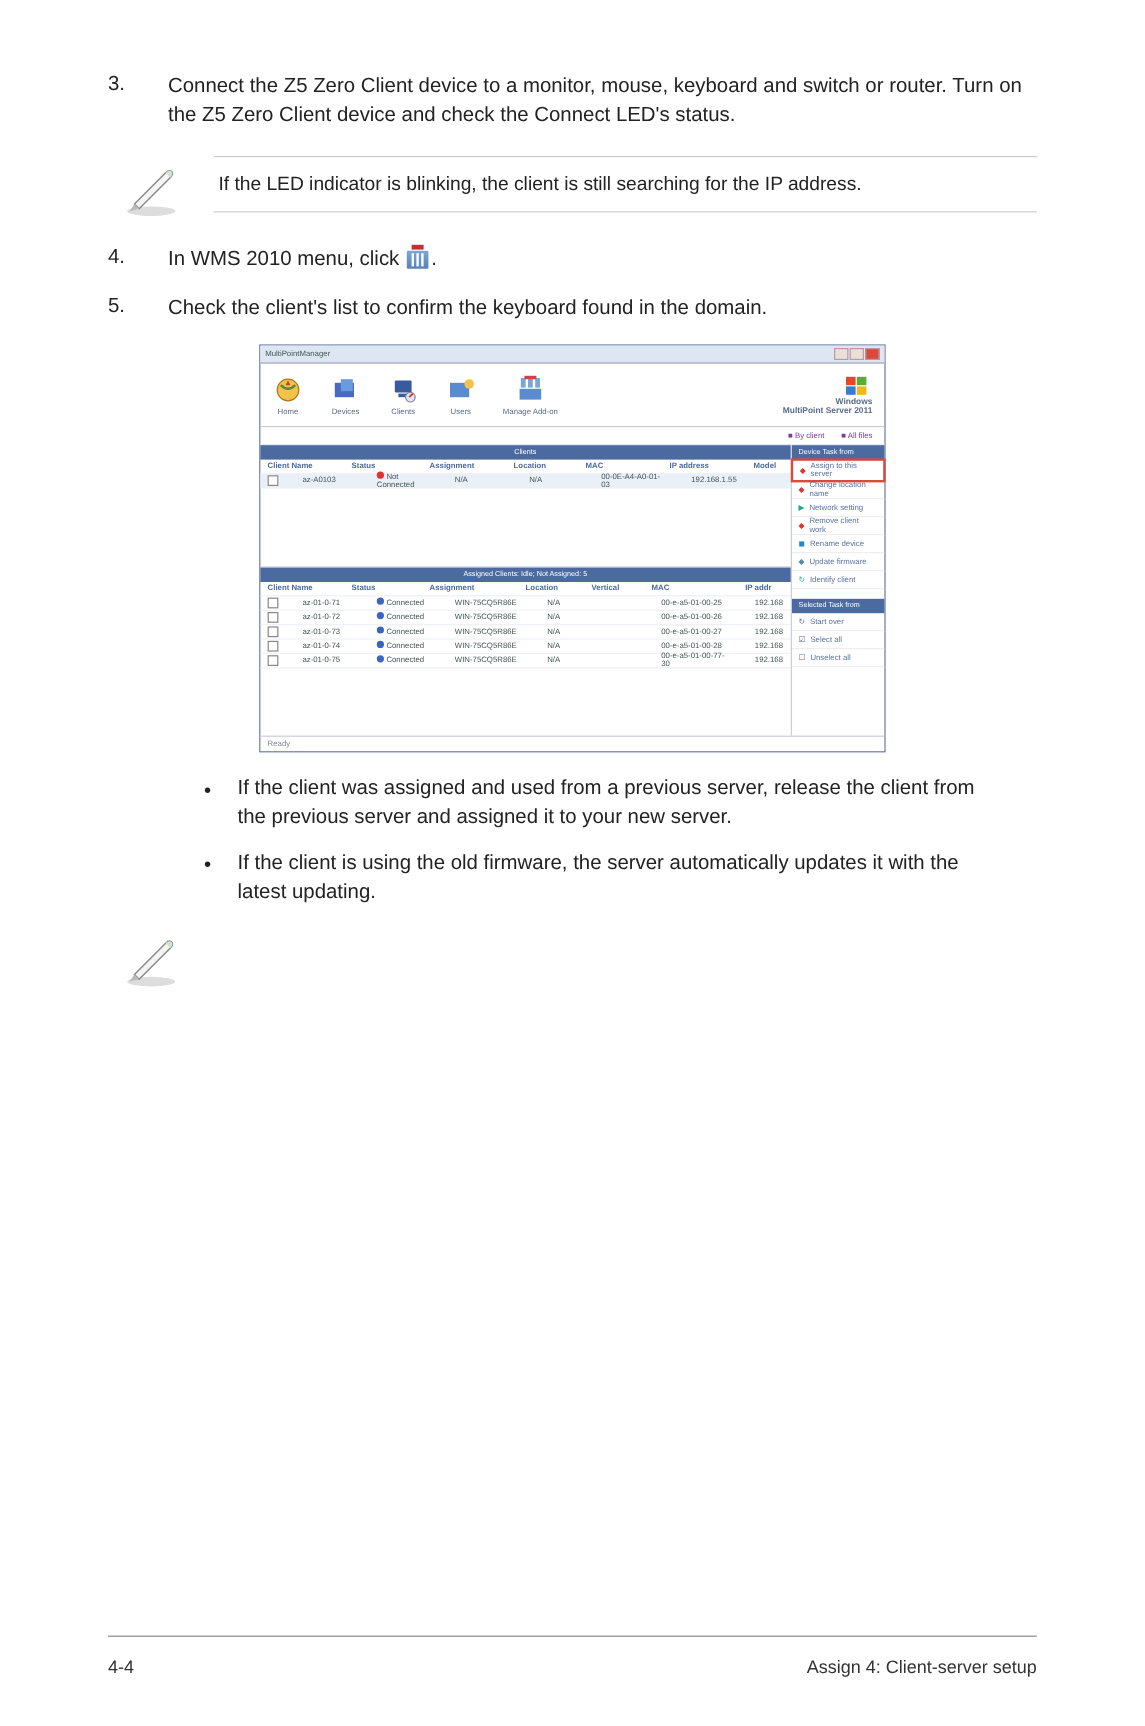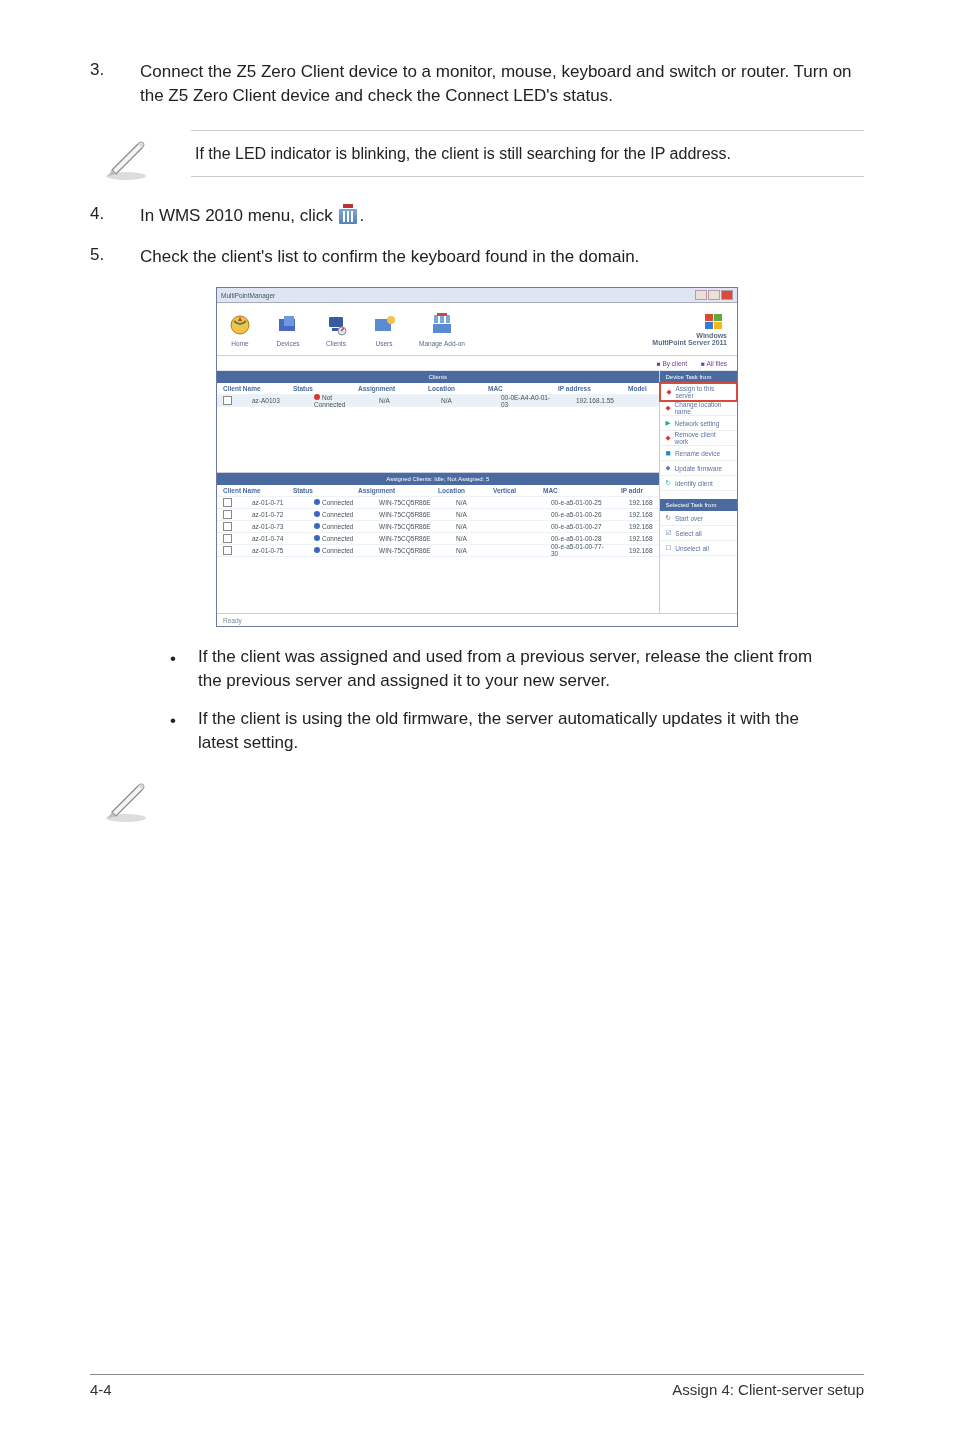--- a/index.html
+++ b/index.html
@@ -66,21 +66,21 @@
     left: 12px; top: 2px;
   }
 
   .note-block {
     margin: 10px 0 22px 0;
     padding-left: 10px;
   }
   .note-flex {
     display: flex;
     align-items: center;
-    gap: 35px;
+    gap: 22px;
   }
   .note-lines {
     flex: 1;
     border-top: 1px solid #ccc;
     border-bottom: 1px solid #ccc;
     padding: 12px 4px;
     font-size: 16px;
     line-height: 1.35;
   }
   .pen-icon {
@@ -232,21 +232,21 @@
     flex: 0 0 auto;
     margin-top: 2px;
   }
 
   .page-footer {
     position: absolute;
     left: 90px;
     right: 90px;
     bottom: 40px;
     border-top: 1px solid #888;
-    padding-top: 6px;
+    padding-top: 17px;
     display: flex;
     justify-content: space-between;
     font-size: 15px;
     color: #333;
   }
 </style>
 </head>
 <body>
 
 <div class="step-row">
@@ -507,21 +507,21 @@
   </div>
 </div>
 
 <div class="bullets">
   <div class="bullet-row">
     <span class="bullet-dot">•</span>
     <span>If the client was assigned and used from a previous server, release the client from the previous server and assigned it to your new server.</span>
   </div>
   <div class="bullet-row">
     <span class="bullet-dot">•</span>
-    <span>If the client is using the old firmware, the server automatically updates it with the latest setting.</span>
+    <span>If the client is using the old firmware, the server automatically updates it with the latest updating.</span>
   </div>
 </div>
 
 <div class="note-block">
   <div class="note-flex">
     <div class="pen-icon">
       <svg viewBox="0 0 56 56">
         <ellipse cx="26" cy="50" rx="20" ry="4" fill="#ddd"></ellipse>
         <path d="M12 44 L38 18 C42 14 46 18 42 22 L16 48 Z" fill="#f4f4f4" stroke="#888" stroke-width="1.2"></path>
         <path d="M38 18 C42 14 46 18 42 22" fill="#cfe3cf"></path>

